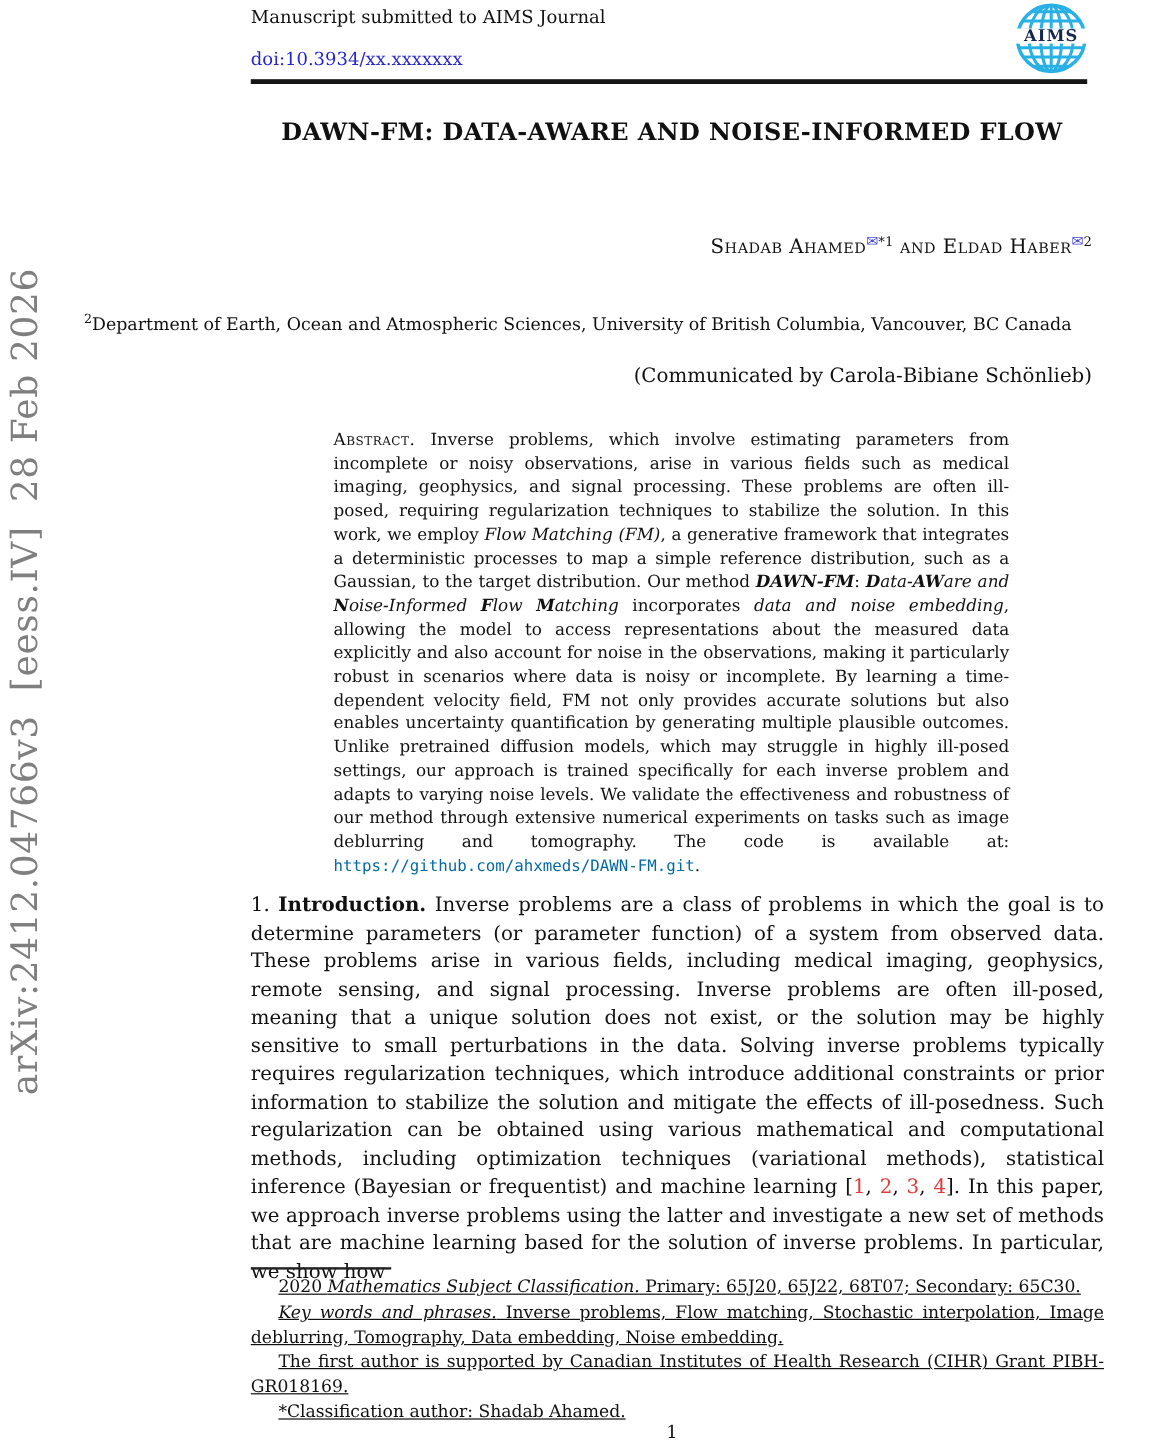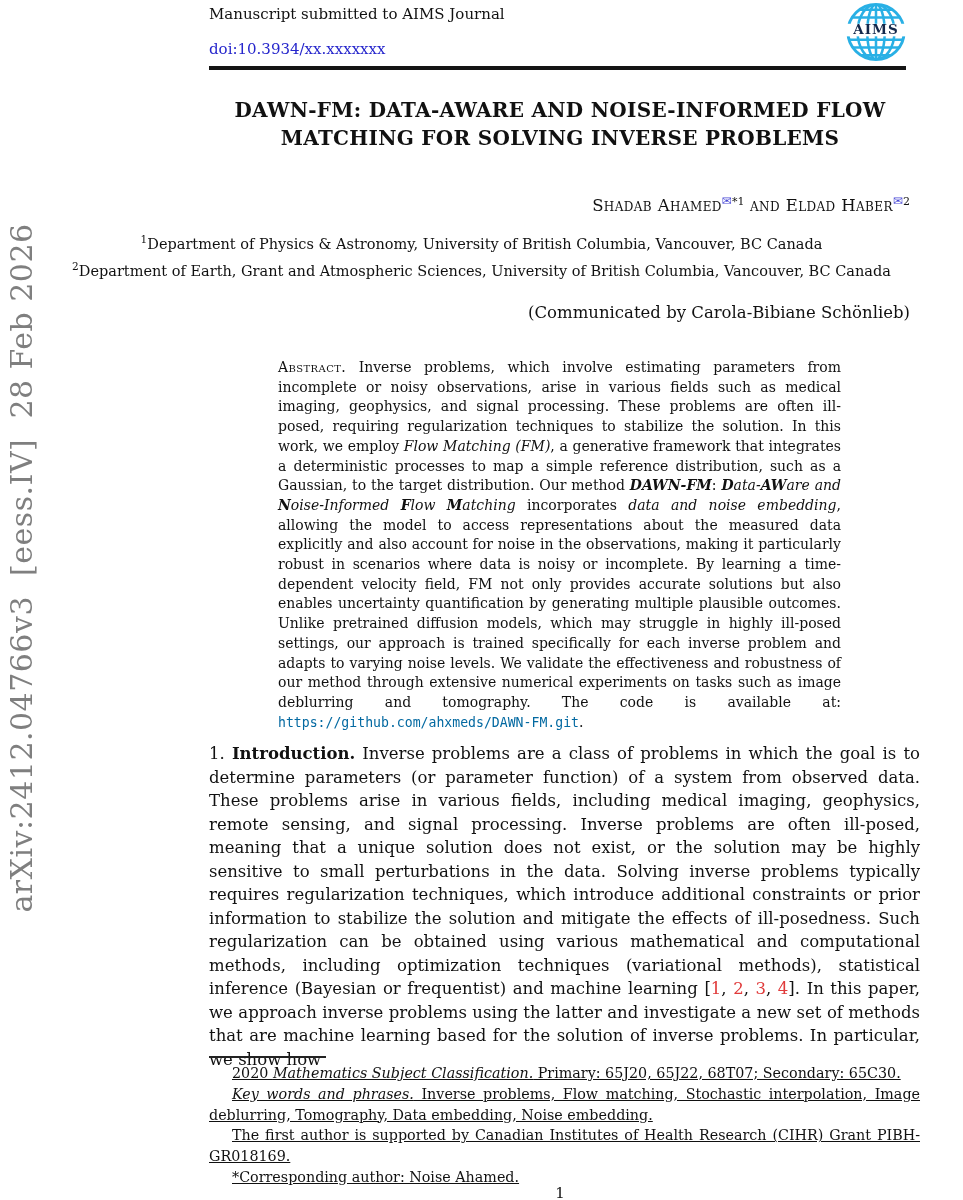--- a/index.html
+++ b/index.html
@@ -135,37 +135,35 @@
       <ellipse cx="32" cy="31" rx="29" ry="28.5" stroke="#29b0e5" stroke-width="3" fill="none"></ellipse>
       <rect x="0" y="22.5" width="64" height="13" fill="#ffffff"></rect>
       <text x="32" y="33.5" text-anchor="middle" font-family="DejaVu Serif, serif" font-size="14" font-weight="bold" fill="#14284b" letter-spacing="1">AIMS</text>
     </svg>
   </div>
 
   <div class="head-rule"></div>
 
   <div class="title">
     <div>DAWN-FM: DATA-AWARE AND NOISE-INFORMED FLOW</div>
-    <div>MATCHING FOR SOLVING INVERSE PROBLEMS</div>
   </div>
 
   <div class="authors"><span class="sc">Shadab Ahamed</span><span class="mail">✉</span><sup>*1</sup><span class="sc"> and </span><span class="sc">Eldad Haber</span><span class="mail">✉</span><sup>2</sup></div>
 
-  <div class="affil affil-1"><sup>1</sup><span>Department of Physics &amp; Astronomy, University of British Columbia, Vancouver, BC Canada</span></div>
-  <div class="affil affil-2"><sup>2</sup><span>Department of Earth, Grant and Atmospheric Sciences, University of British Columbia, Vancouver, BC Canada</span></div>
+  <div class="affil affil-2"><sup>2</sup><span>Department of Earth, Ocean and Atmospheric Sciences, University of British Columbia, Vancouver, BC Canada</span></div>
 
   <div class="communicated">(Communicated by Carola-Bibiane Schönlieb)</div>
 
   <div class="abstract"><span class="run-sc">Abstract.</span><span class="run-p"> Inverse problems, which involve estimating parameters from incomplete or noisy observations, arise in various fields such as medical imaging, geophysics, and signal processing. These problems are often ill-posed, requiring regularization techniques to stabilize the solution. In this work, we employ </span><span class="run-i">Flow Matching (FM)</span><span class="run-p">, a generative framework that integrates a deterministic processes to map a simple reference distribution, such as a Gaussian, to the target distribution. Our method </span><span class="run-bi">DAWN-FM</span><span class="run-p">: </span><span class="run-bi">D</span><span class="run-i">ata-</span><span class="run-bi">AW</span><span class="run-i">are and </span><span class="run-bi">N</span><span class="run-i">oise-Informed </span><span class="run-bi">F</span><span class="run-i">low </span><span class="run-bi">M</span><span class="run-i">atching</span><span class="run-p"> incorporates </span><span class="run-i">data and noise embedding</span><span class="run-p">, allowing the model to access representations about the measured data explicitly and also account for noise in the observations, making it particularly robust in scenarios where data is noisy or incomplete. By learning a time-dependent velocity field, FM not only provides accurate solutions but also enables uncertainty quantification by generating multiple plausible outcomes. Unlike pretrained diffusion models, which may struggle in highly ill-posed settings, our approach is trained specifically for each inverse problem and adapts to varying noise levels. We validate the effectiveness and robustness of our method through extensive numerical experiments on tasks such as image deblurring and tomography. The code is available at: </span><span class="run-link">https://github.com/ahxmeds/DAWN-FM.git</span><span class="run-p">.</span></div>
 
   <div class="intro"><span class="run-p">1. </span><span class="run-b">Introduction.</span><span class="run-p"> Inverse problems are a class of problems in which the goal is to determine parameters (or parameter function) of a system from observed data. These problems arise in various fields, including medical imaging, geophysics, remote sensing, and signal processing. Inverse problems are often ill-posed, meaning that a unique solution does not exist, or the solution may be highly sensitive to small perturbations in the data. Solving inverse problems typically requires regularization techniques, which introduce additional constraints or prior information to stabilize the solution and mitigate the effects of ill-posedness. Such regularization can be obtained using various mathematical and computational methods, including optimization techniques (variational methods), statistical inference (Bayesian or frequentist) and machine learning [</span><span class="run-cite">1</span><span class="run-p">, </span><span class="run-cite">2</span><span class="run-p">, </span><span class="run-cite">3</span><span class="run-p">, </span><span class="run-cite">4</span><span class="run-p">]. In this paper, we approach inverse problems using the latter and investigate a new set of methods that are machine learning based for the solution of inverse problems. In particular, we show how</span></div>
 
   <div class="foot-rule"></div>
   <div class="footnotes">
     <p><span class="run-p">2020 </span><span class="run-i">Mathematics Subject Classification.</span><span class="run-p"> Primary: 65J20, 65J22, 68T07; Secondary: 65C30.</span></p>
     <p><span class="run-i">Key words and phrases.</span><span class="run-p"> Inverse problems, Flow matching, Stochastic interpolation, Image deblurring, Tomography, Data embedding, Noise embedding.</span></p>
     <p><span class="run-p">The first author is supported by Canadian Institutes of Health Research (CIHR) Grant PIBH-GR018169.</span></p>
-    <p><span class="run-p">*Corresponding author: Noise Ahamed.</span></p>
+    <p><span class="run-p">*Classification author: Shadab Ahamed.</span></p>
   </div>
 
   <div class="page-num">1</div>
 
 </div>
 
 </body></html>

